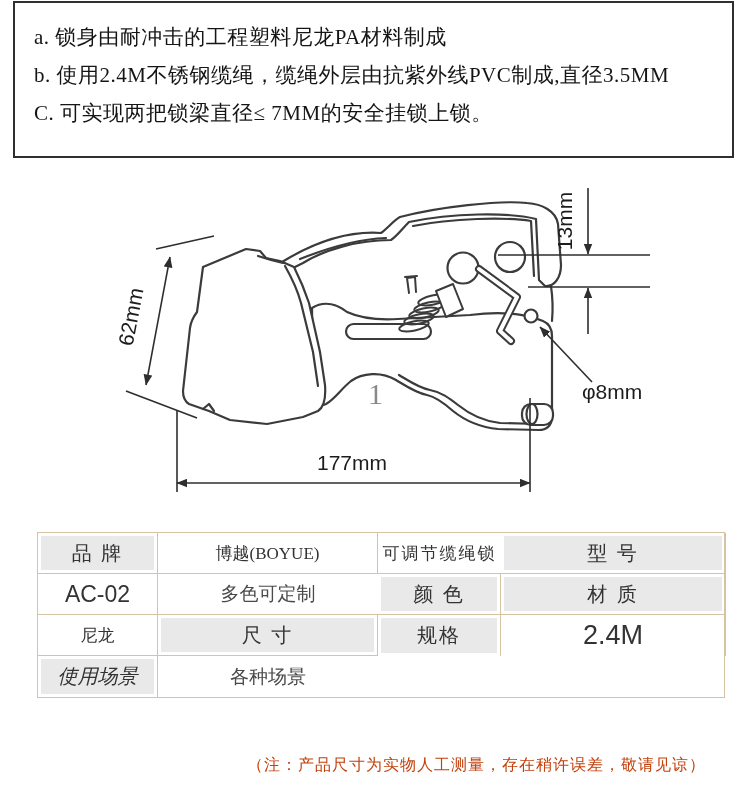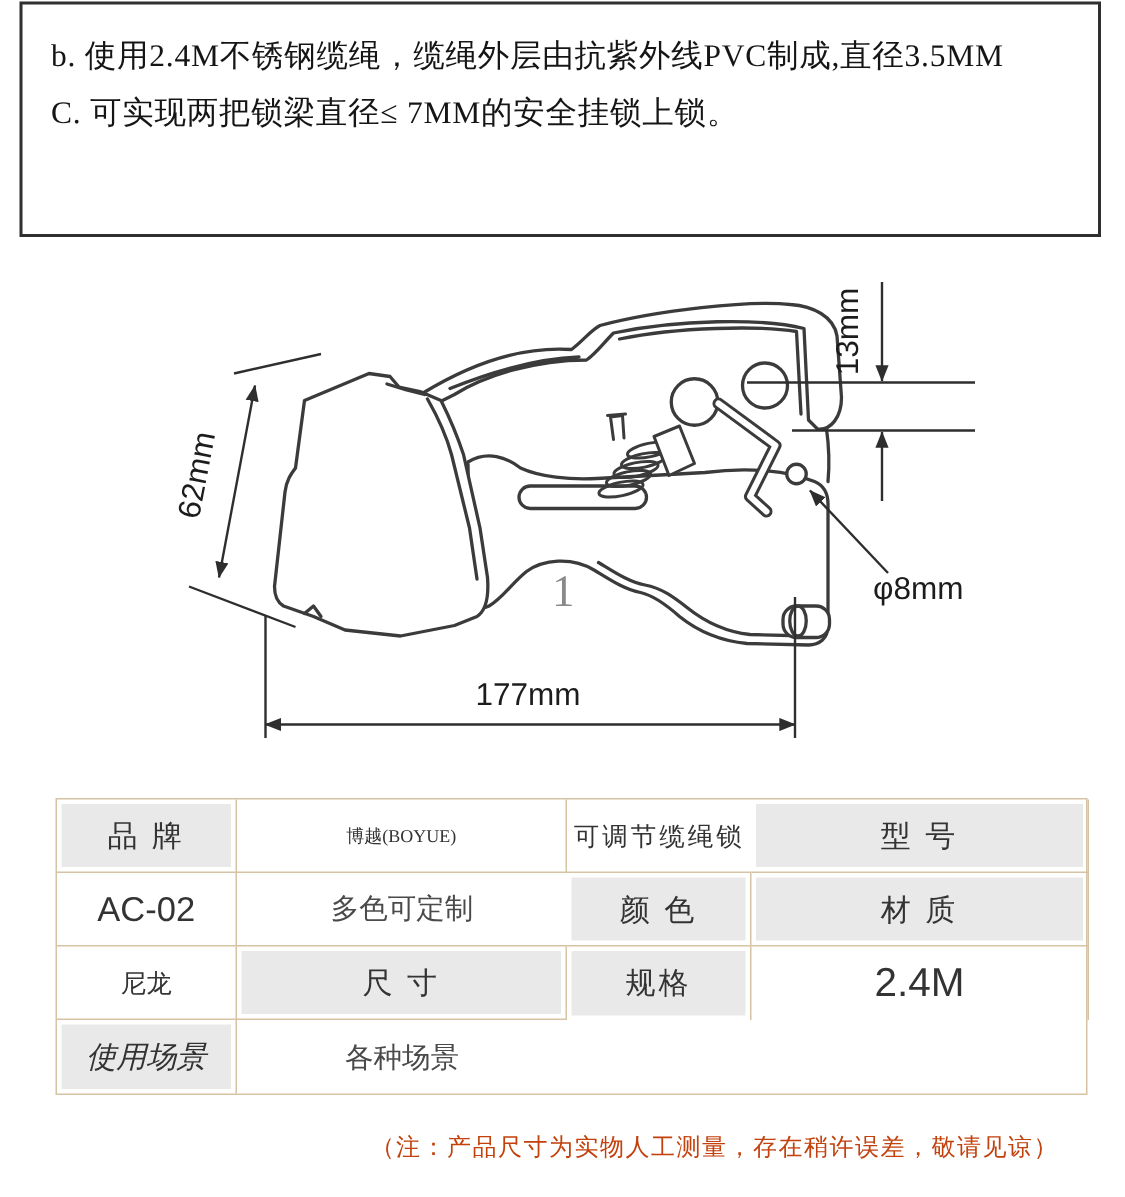--- a/index.html
+++ b/index.html
@@ -19,55 +19,56 @@
   
   .diagram-svg{position:absolute;left:0;top:0;}
   .dim-text{
     font-family:"Liberation Sans",sans-serif;font-size:21px;fill:#1c1c1c;
   }
   .part-marker-text{
     font-family:"Liberation Serif",serif;font-size:30px;fill:#8a8a8a;
   }
   
   .spec-table{
-    position:absolute;left:37px;top:532px;width:688px;height:198px;
+    position:absolute;left:37px;top:532px;width:688px;height:166px;
     display:grid;box-sizing:border-box;
     grid-template-columns:120px 220px 123px 225px;
     grid-template-rows:repeat(4,1fr);
     border:1px solid #d6c3a4;background:#ffffff;
   }
   .cell{
     border-right:1px solid #d6c3a4;border-bottom:1px solid #d6c3a4;
     display:flex;align-items:center;justify-content:center;
     color:#333;box-sizing:border-box;overflow:hidden;
   }
   .cell.last-col{border-right:none;}
   .cell.last-row{border-bottom:none;}
   .cell.label{padding:3px;}
   .chip{
     width:100%;height:100%;background:#e9e9e9;
     display:flex;align-items:center;justify-content:center;
     font-size:20px;color:#333;letter-spacing:2px;
   }
   .val{font-size:17px;color:#333;}
-  .val.serif{font-family:"Liberation Serif",serif;font-size:12px;}
+  .val.serif{font-family:"Liberation Serif",serif;font-size:17px;}
   .val.big{font-size:27px;}
   .val.light{font-size:19px;color:#4a4a4a;}
   .val.spaced{letter-spacing:2px;}
   .val b{font-weight:bold;}
   
   .footnote{
     position:absolute;right:44px;top:755px;
     font-size:16px;color:#c2410c;letter-spacing:1px;white-space:nowrap;
   }
 </style>
 </head>
 <body>
 
 <div class="info-box">
+  <div>a. 锁身由耐冲击的工程塑料尼龙PA材料制成</div>
   <div>b. 使用2.4M不锈钢缆绳，缆绳外层由抗紫外线PVC制成,直径3.5MM</div>
   <div>C. 可实现两把锁梁直径≤ 7MM的安全挂锁上锁。</div>
 </div>
 
 <svg class="diagram-svg" width="750" height="798" viewBox="0 0 750 798">
   <defs>
     <marker id="arr" viewBox="0 0 10 8" refX="9.5" refY="4" markerWidth="11" markerHeight="9" orient="auto-start-reverse" markerUnits="userSpaceOnUse">
       <path d="M0,0 L10,4 L0,8 Z" fill="#2e2e2e"></path>
     </marker>
   </defs>

